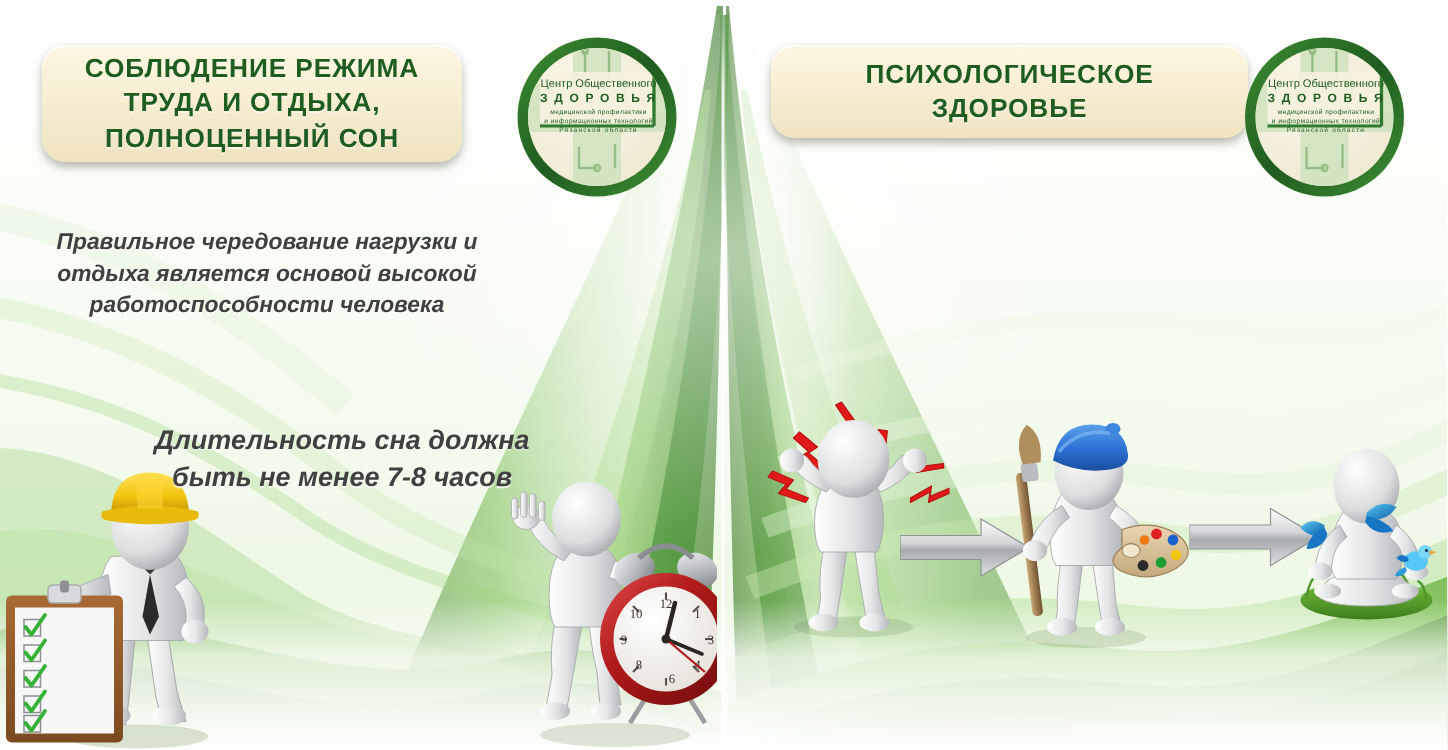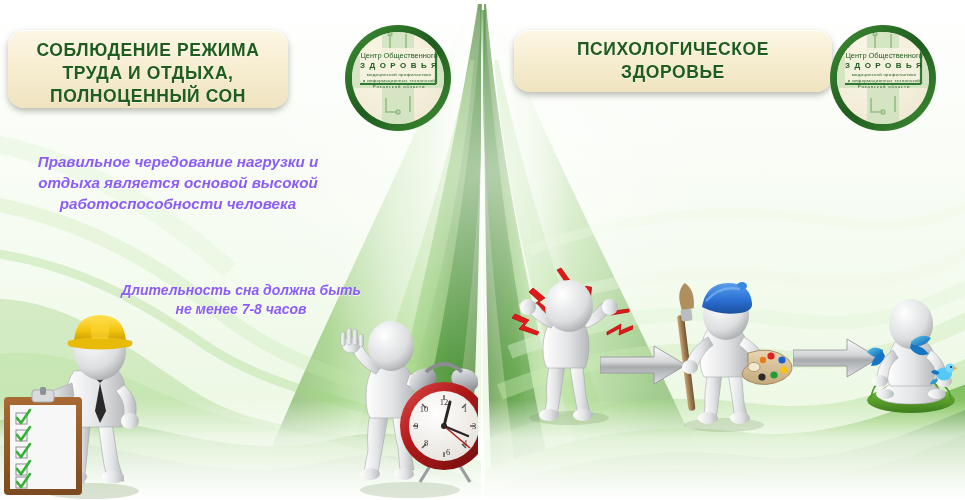--- a/index.html
+++ b/index.html
@@ -25,37 +25,37 @@
     background:linear-gradient(to bottom,#fdf7e4 0%,#f7eed3 45%,#efe3bf 100%);
     border-radius:16px;
     box-shadow:0 3px 6px rgba(60,60,40,.35), inset 0 1px 0 rgba(255,255,255,.9);
     display:flex; align-items:center; justify-content:center;
     text-align:center;
   }
   .banner span {
     color:#1f5c1f; font-weight:bold; letter-spacing:.6px; line-height:1.32;
     text-shadow:0 1px 0 rgba(255,255,255,.6);
   }
-  #banner-left  { left:8px;  top:30px; width:280px; height:78px;align-items:flex-end; }
+  #banner-left  { left:28px;  top:30px; width:280px; height:78px; }
   #banner-left span { font-size:17.5px; }
   #banner-right { left:514px; top:30px; width:318px; height:62px; }
   #banner-right span { font-size:17.5px; }
 
   
   .logo { position:absolute; z-index:21; width:124px; height:112px; }
   #logo-left  { left:338px; top:22px; }
   #logo-right { left:823px; top:22px; }
 
   
   .para { position:absolute; z-index:15; text-align:center;
-          color:#8b5cf6; font-style:italic; font-weight:bold;
+          color:#404040; font-style:italic; font-weight:bold;
           line-height:1.38; text-shadow:0 1px 1px rgba(255,255,255,.85); }
   #para-left  { left:28px;  top:152px; width:300px; font-size:15.2px; }
   #para-right { left:600px; top:158px; width:300px; font-size:14.6px; }
-  #para-sleep { left:116px; top:281px; width:250px; font-size:14px; }
+  #para-sleep { left:103px; top:281px; width:250px; font-size:18px; }
 
   
   .art { position:absolute; z-index:12; }
   #fig-worker  { left:-4px;  top:305px; width:170px; height:198px; }
   #fig-waving  { left:338px; top:318px; width:140px; height:182px; }
   #fig-stress  { left:503px; top:262px; width:130px; height:165px; }
   #fig-painter { left:650px; top:275px; width:150px; height:158px; }
   #fig-zen     { left:855px; top:288px; width:112px; height:128px; }
   #arrow-1 { left:600px; top:345px; width:86px; height:40px; z-index:11; }
   #arrow-2 { left:793px; top:338px; width:86px; height:40px; z-index:11; }

